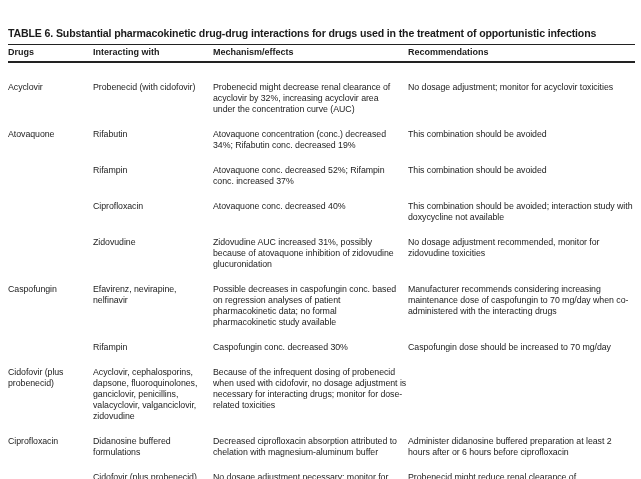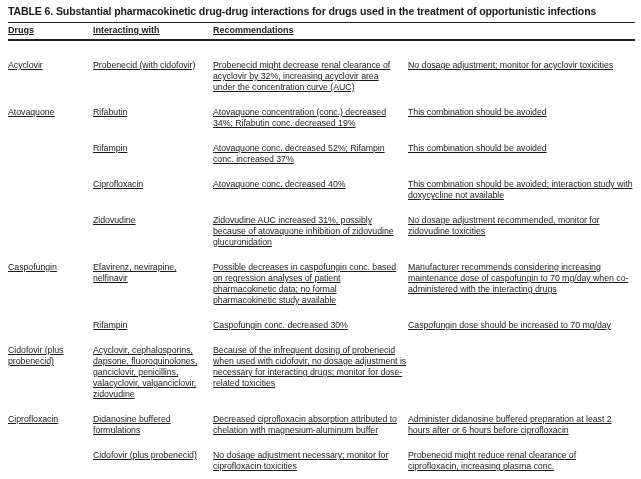--- a/index.html
+++ b/index.html
@@ -20,20 +20,21 @@
     width: 641px;
     padding: 5px 6px 0 8px;
   }
   .table-title {
     font-size: 10.6px;
     font-weight: bold;
     letter-spacing: -0.15px;
     line-height: 13px;
     margin-bottom: 4px;
     white-space: nowrap;
+    margin-top: 22px;
   }
   .thead {
     display: grid;
     grid-template-columns: 85px 120px 195px 1fr;
     border-top: 1.5px solid #222;
     border-bottom: 2.5px solid #222;
     padding: 2px 0 3px 0;
     font-size: 9px;
     font-weight: bold;
     line-height: 11px;
@@ -44,38 +45,38 @@
   .row {
     display: grid;
     grid-template-columns: 85px 120px 195px 1fr;
     margin-bottom: 14px;
     font-size: 8.8px;
     line-height: 11px;
     letter-spacing: -0.05px;
   }
   .cell {
     padding-right: 9px;
-    text-decoration: underline;
   }
   .c4 {
     padding-right: 0;
   }
   .th-center {
   }
 </style>
 </head>
 <body>
 
 <div class="page">
 
   <div class="table-title">TABLE 6. Substantial pharmacokinetic drug-drug interactions for drugs used in the treatment of opportunistic infections</div>
 
   <div class="thead">
     <div class="cell c1">Drugs</div>
     <div class="cell c2 th-center">Interacting with</div>
+    <div class="cell c3 th-center">Mechanism/effects</div>
     <div class="cell c4 th-center">Recommendations</div>
   </div>
 
   <div class="tbody">
 
     <div class="row">
       <div class="cell c1">Acyclovir</div>
       <div class="cell c2">Probenecid (with cidofovir)</div>
       <div class="cell c3">Probenecid might decrease renal clearance of acyclovir by 32%, increasing acyclovir area under the concentration curve (AUC)</div>
       <div class="cell c4">No dosage adjustment; monitor for acyclovir toxicities</div>

